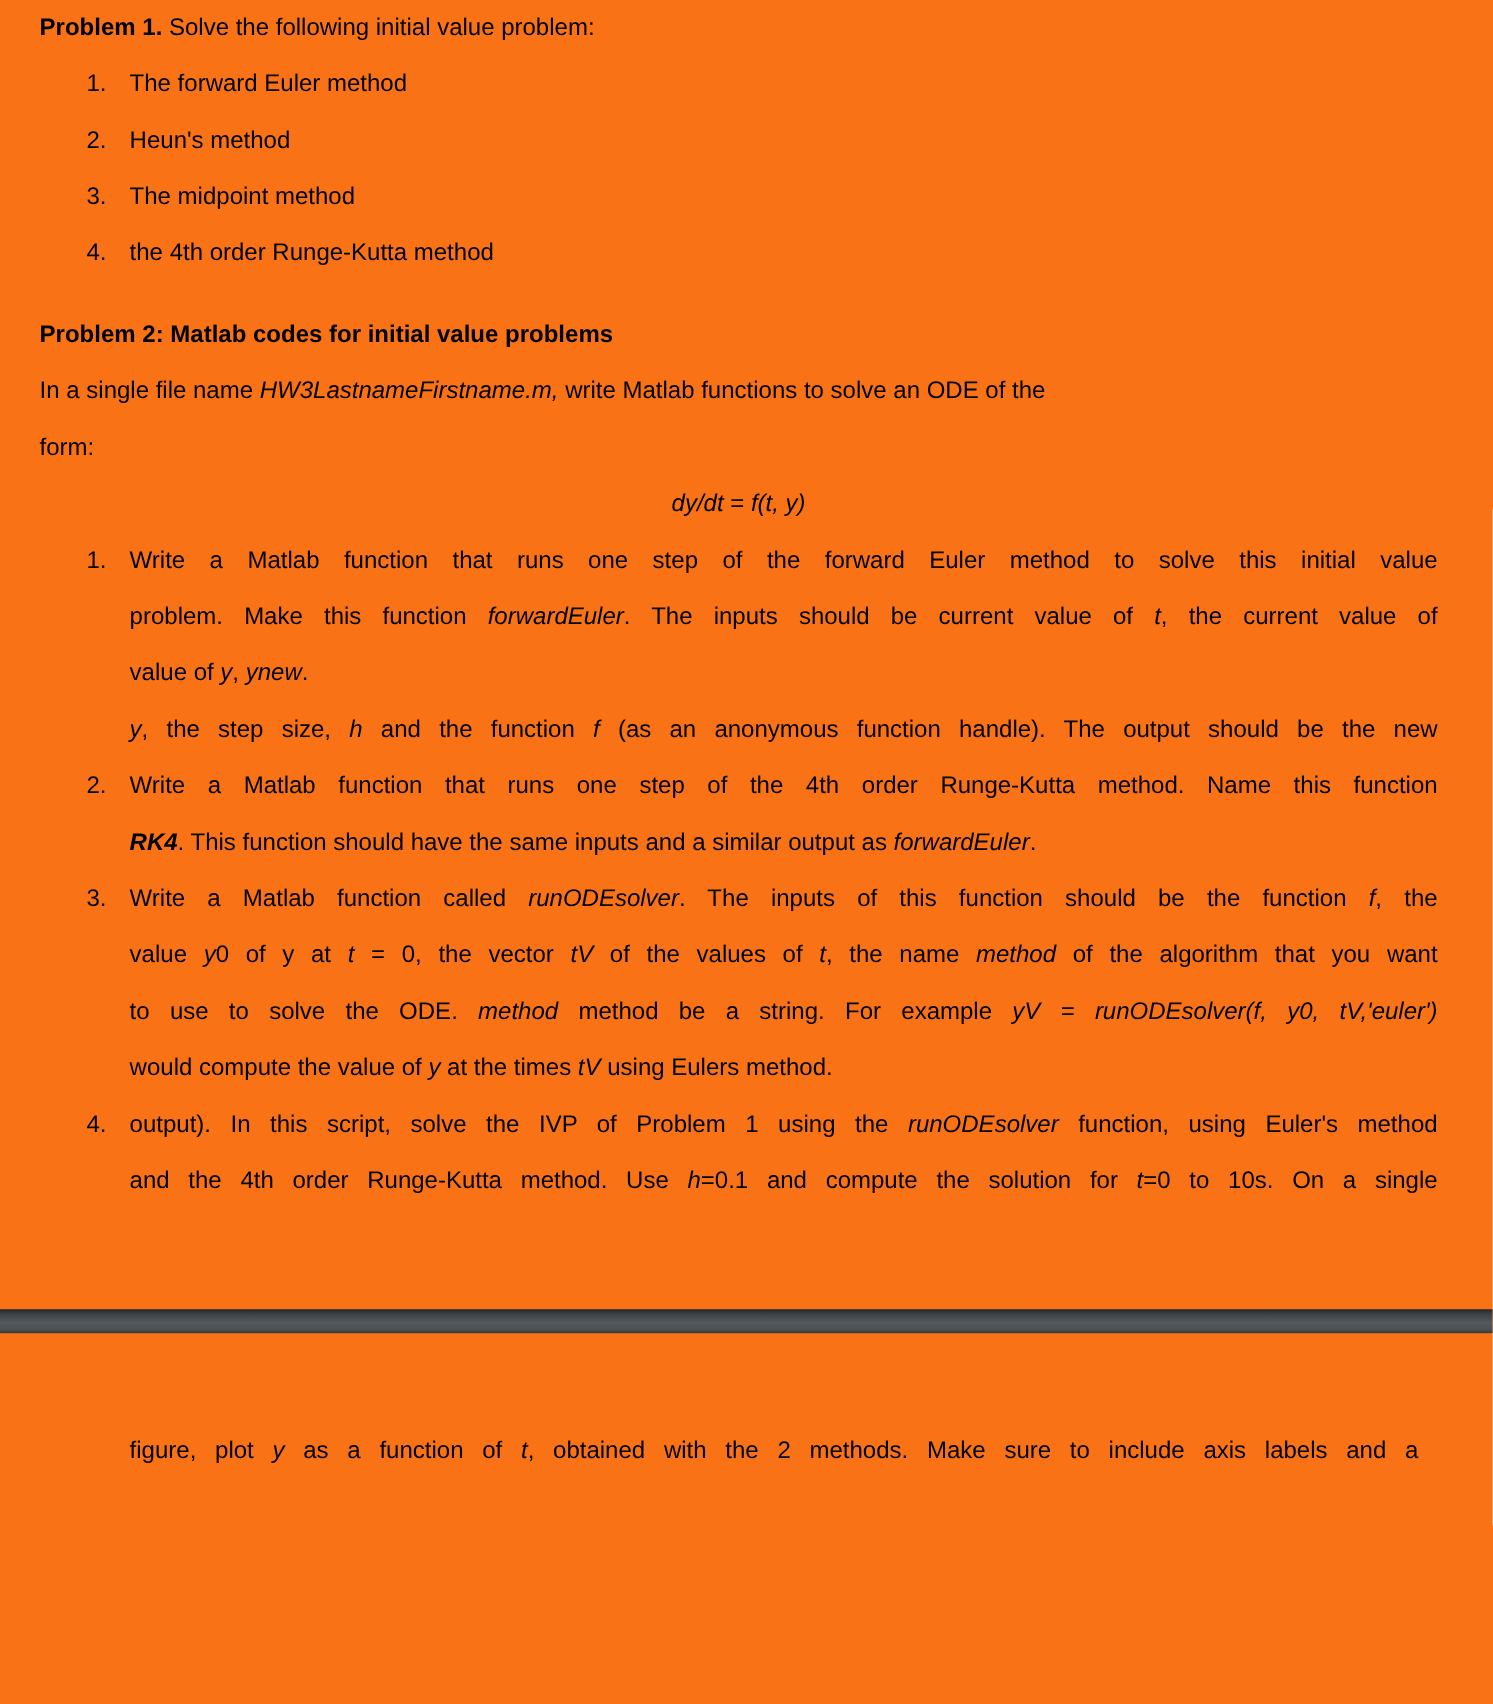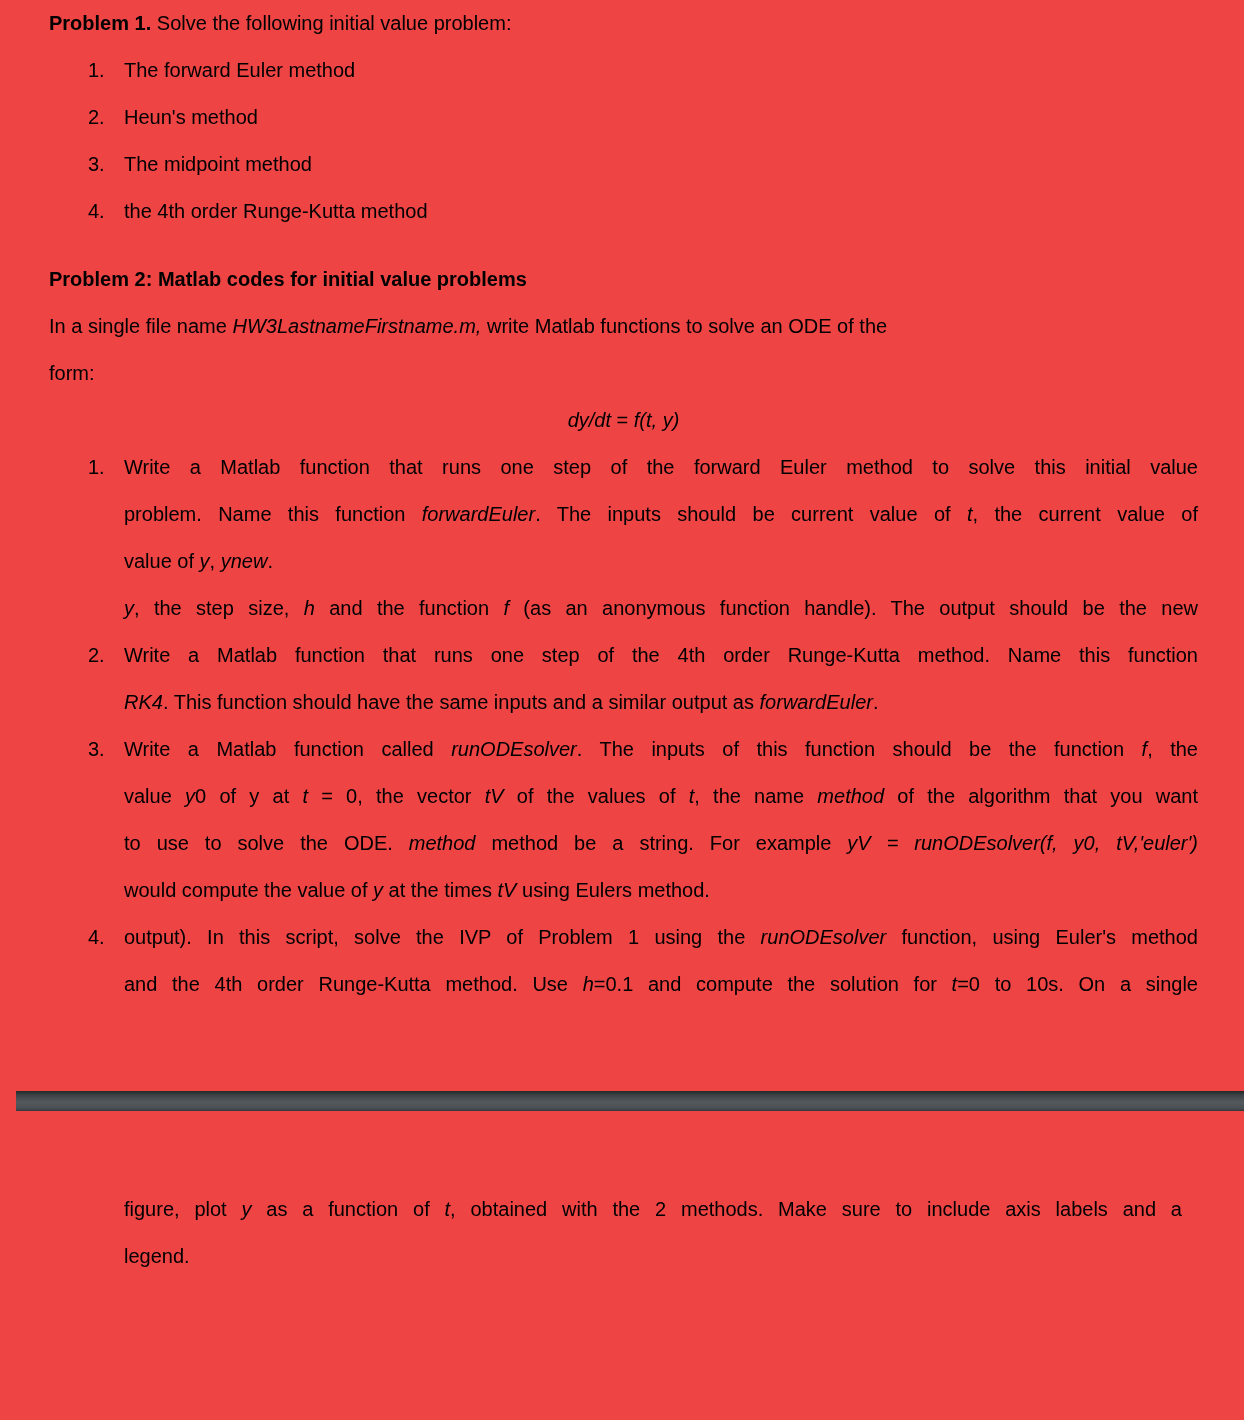--- a/index.html
+++ b/index.html
@@ -6,22 +6,22 @@
     margin: 0;
     padding: 0;
     background: #ffffff;
   }
   .page {
     position: relative;
     width: 1244px;
     height: 1420px;
     overflow: hidden;
     box-sizing: border-box;
-    padding: 0 46px 0 49px;
-    background: #ef4444;
+    padding: 0 46px 0 33px;
+    background: #f97316;
     color: #000000;
     font-family: "Liberation Sans", sans-serif;
     font-size: 20px;
     line-height: 47px;
   }
   .line { margin: 0; }
   .jst {
     text-align: justify;
     text-align-last: justify;
   }
@@ -74,31 +74,31 @@
 
   <div class="line h2"><span style="font-weight: 700;">Problem 2: Matlab codes for initial value problems</span></div>
   <div class="line"><span>In a single file name </span><span style="font-style: italic;">HW3LastnameFirstname.m,</span><span> write Matlab functions to solve an ODE of the</span></div>
   <div class="line"><span>form:</span></div>
   <div class="line eq"><span style="font-style: italic;">dy/dt</span><span> = </span><span style="font-style: italic;">f(t, y)</span></div>
 
   <div class="li">
     <span class="num">1.</span>
     <div class="itxt">
       <div class="line jst"><span>Write a Matlab function that runs one step of the forward Euler method to solve this initial value</span></div>
-      <div class="line jst"><span>problem. Name this function </span><span style="font-style: italic;">forwardEuler</span><span>. The inputs should be current value of </span><span style="font-style: italic;">t</span><span>, the current value of</span></div>
+      <div class="line jst"><span>problem. Make this function </span><span style="font-style: italic;">forwardEuler</span><span>. The inputs should be current value of </span><span style="font-style: italic;">t</span><span>, the current value of</span></div>
       <div class="line"><span>value of </span><span style="font-style: italic;">y</span><span>, </span><span style="font-style: italic;">ynew</span><span>.</span></div>
       <div class="line jst"><span style="font-style: italic;">y</span><span>, the step size, </span><span style="font-style: italic;">h</span><span> and the function </span><span style="font-style: italic;">f</span><span> (as an anonymous function handle). The output should be the new</span></div>
     </div>
   </div>
 
   <div class="li">
     <span class="num">2.</span>
     <div class="itxt">
       <div class="line jst"><span>Write a Matlab function that runs one step of the 4th order Runge-Kutta method. Name this function</span></div>
-      <div class="line"><span style="font-style: italic;">RK4</span><span>. This function should have the same inputs and a similar output as </span><span style="font-style: italic;">forwardEuler</span><span>.</span></div>
+      <div class="line"><span style="font-style: italic; font-weight: bold;">RK4</span><span>. This function should have the same inputs and a similar output as </span><span style="font-style: italic;">forwardEuler</span><span>.</span></div>
     </div>
   </div>
 
   <div class="li">
     <span class="num">3.</span>
     <div class="itxt">
       <div class="line jst"><span>Write a Matlab function called </span><span style="font-style: italic;">runODEsolver</span><span>. The inputs of this function should be the function </span><span style="font-style: italic;">f</span><span>, the</span></div>
       <div class="line jst"><span>value </span><span style="font-style: italic;">y</span><span>0 of y at </span><span style="font-style: italic;">t</span><span> = 0, the vector </span><span style="font-style: italic;">tV</span><span> of the values of </span><span style="font-style: italic;">t</span><span>, the name </span><span style="font-style: italic;">method</span><span> of the algorithm that you want</span></div>
       <div class="line jst"><span>to use to solve the ODE. </span><span style="font-style: italic;">method</span><span> method be a string. For example </span><span style="font-style: italic;">yV = runODEsolver(f, y0, tV,'euler')</span></div>
       <div class="line"><span>would compute the value of </span><span style="font-style: italic;">y</span><span> at the times </span><span style="font-style: italic;">tV</span><span> using Eulers method.</span></div>
@@ -110,16 +110,15 @@
     <div class="itxt">
       <div class="line jst"><span>output). In this script, solve the IVP of Problem 1 using the </span><span style="font-style: italic;">runODEsolver</span><span> function, using Euler's method</span></div>
       <div class="line jst"><span>and the 4th order Runge-Kutta method. Use </span><span style="font-style: italic;">h</span><span>=0.1 and compute the solution for </span><span style="font-style: italic;">t</span><span>=0 to 10s. On a single</span></div>
     </div>
   </div>
 
   <div class="pagebreak"></div>
 
   <div class="cont">
     <div class="line jst"><span>figure, plot </span><span style="font-style: italic;">y</span><span> as a function of </span><span style="font-style: italic;">t</span><span>, obtained with the 2 methods. Make sure to include axis labels and a</span></div>
-    <div class="line"><span>legend.</span></div>
   </div>
 
 </div>
 
 </body></html>

